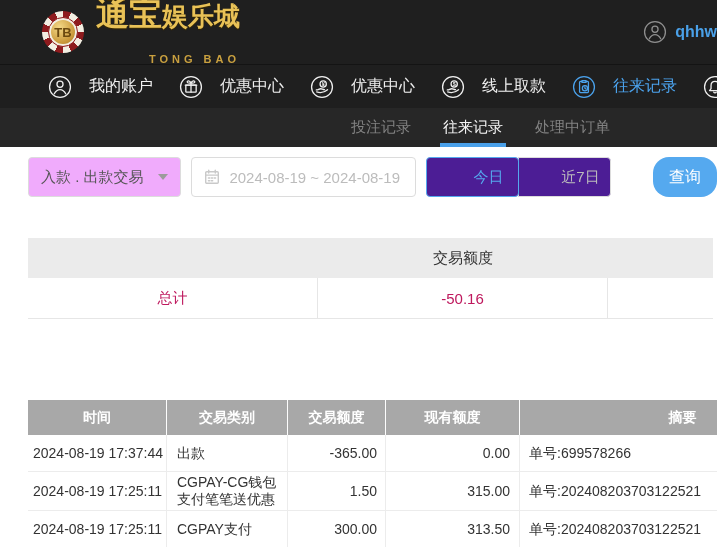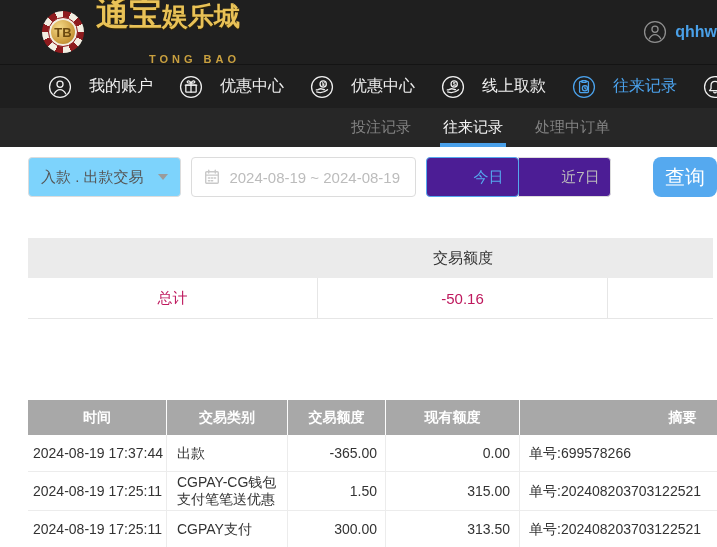--- a/index.html
+++ b/index.html
@@ -46,36 +46,36 @@
   .tab { position:relative; display:flex; align-items:center; padding:0 3px;
          font-size:15px; color:#828282; cursor:pointer; white-space:nowrap; }
   .tab.active { color:#f5f5f5; }
   .tab.active::after { content:""; position:absolute; left:0; right:0; bottom:0;
          height:4px; background:#4aa0e9; }
 
   
   .filterbar { margin-top:10px; padding-left:28px; display:flex; align-items:center; }
   .select-box { width:155px; height:40px; border:1px solid #dcdcdc; border-radius:4px;
          display:flex; align-items:center; padding:0 12px; font-size:15px; color:#555;
-         cursor:pointer; background:#7dd3fc; }
+         cursor:pointer; background:#f0abfc; }
   .caret { margin-left:auto; width:0; height:0; border-left:5px solid transparent;
          border-right:5px solid transparent; border-top:6px solid #9b9b9b; }
   .date-box { margin-left:10px; width:227px; height:40px; border:1px solid #dcdcdc;
          border-radius:4px; display:flex; align-items:center; gap:9px; padding:0 12px;
          font-size:15px; color:#bcbcbc; cursor:text; background:#fff; }
   .date-box .icon { color:#c9c9c9; }
   .btn-group { margin-left:10px; display:flex; }
   .seg { width:93px; height:40px; border:1px solid #dcdcdc; margin-left:-1px;
          display:flex; align-items:center; justify-content:center; font-size:15px;
          color:#bcbcbc; background:#4c1d95; cursor:pointer;padding-left:32px; }
   .seg:first-child { margin-left:0; border-radius:4px 0 0 4px; }
   .seg:last-child { border-radius:0 4px 4px 0; }
   .seg.active { border-color:#55a8ee; color:#55a8ee; border-radius:4px; z-index:2; }
   .search-btn { margin-left:42px; flex-shrink:0; width:64px; height:40px;
-         background:#55a9ef; border:none; border-radius:8px; color:#fff; font-size:20px;
+         background:#55a9ef; border:none; border-radius:16px; color:#fff; font-size:16px;
          display:flex; align-items:center; justify-content:center; cursor:pointer;
          font-family:"Liberation Sans", sans-serif; }
 
   
   .sum-table { margin:41px 0 0 28px; width:685px; }
   .sum-header { height:40px; background:#ebebeb; display:flex; }
   .sum-header .cell { display:flex; align-items:center; justify-content:center;
          font-size:15px; color:#333; }
   .sum-row { height:41px; display:flex; border-bottom:1px solid #e6e6e6; }
   .sum-row .cell { display:flex; align-items:center; justify-content:center;

